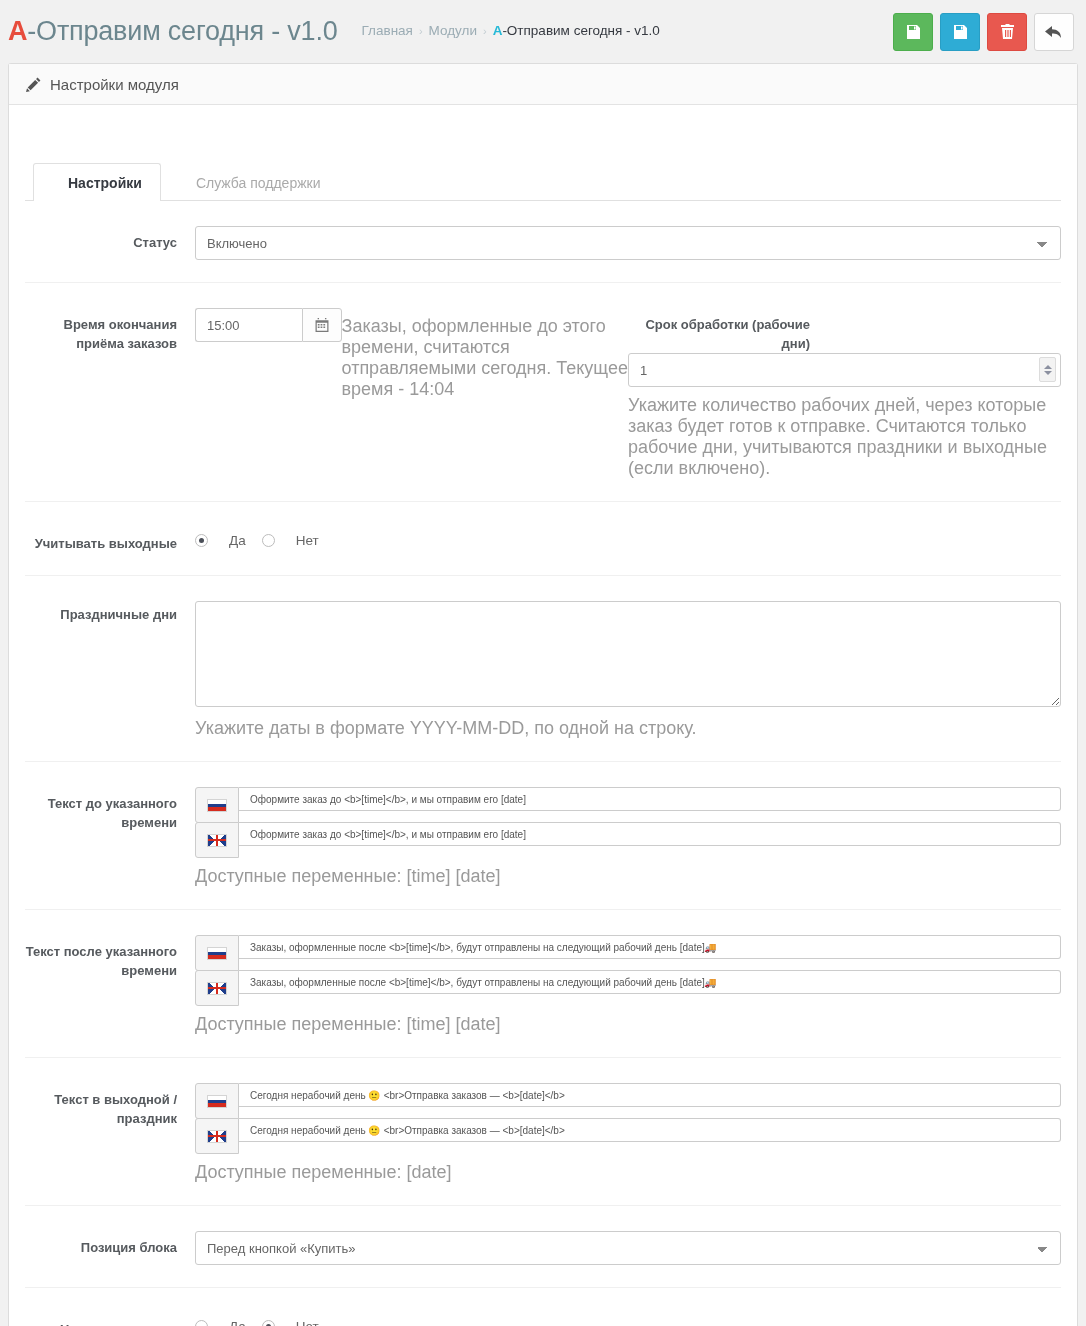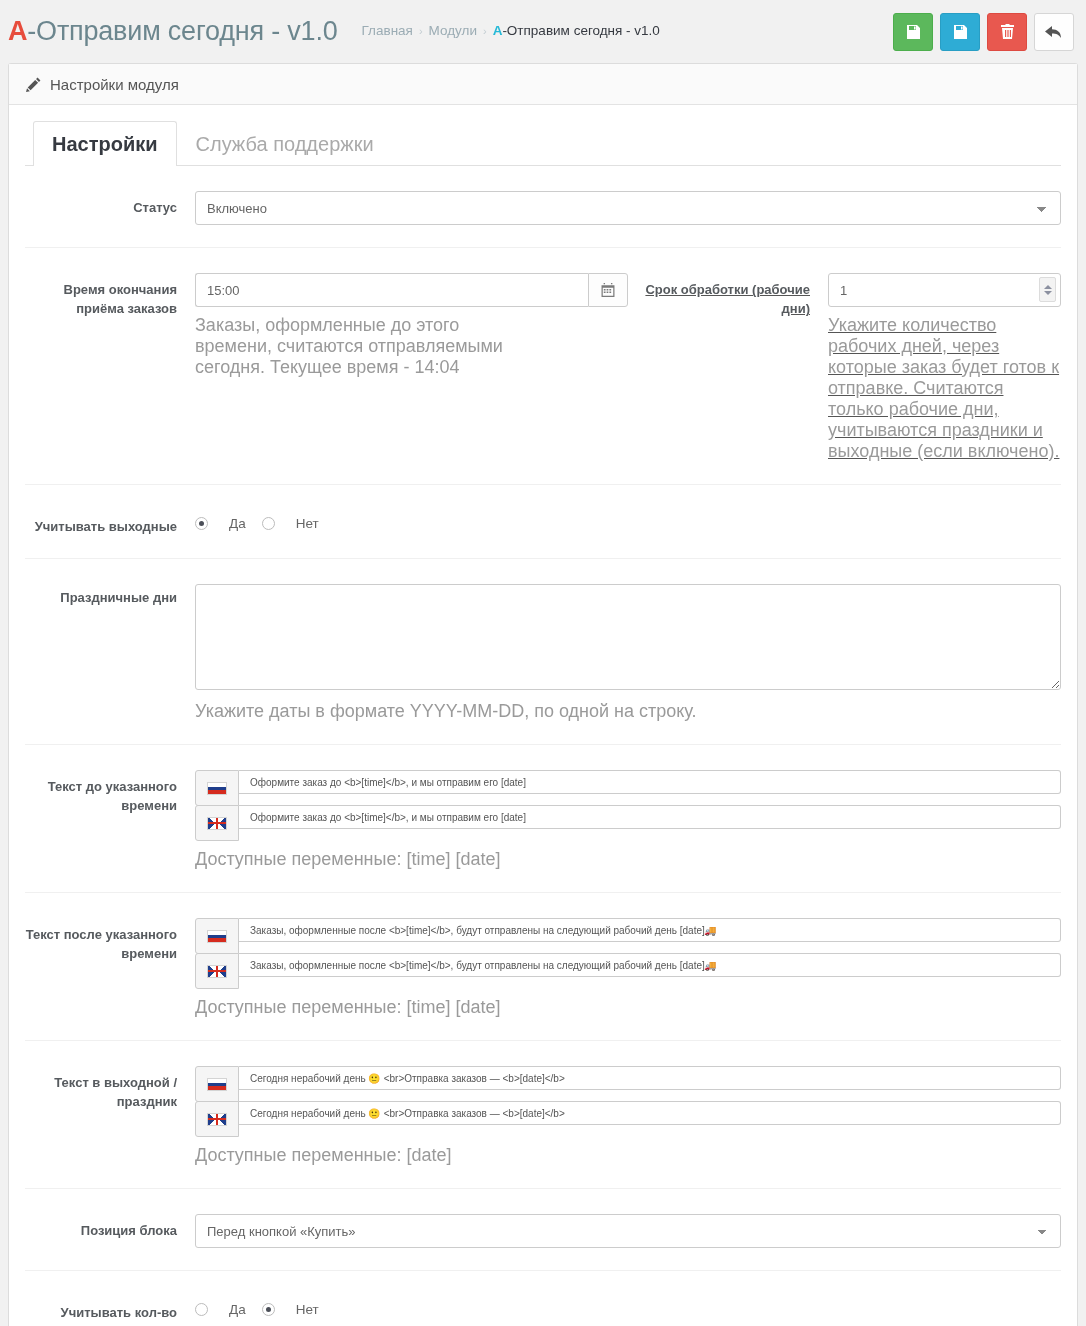--- a/index.html
+++ b/index.html
@@ -78,28 +78,29 @@
   .panel-body { padding: 16px 16px 0 16px; }
 
   
   .tabs {
     display: flex;
     border-bottom: 1px solid #e0e0e0;
     margin: 0 0 0 0;
     padding-left: 8px;
   }
   .tab {
-    padding: 11px 18px 10px 18px;
-    font-size: 20px;
+    padding: 11px 18px 10px 34px;
+    font-size: 14px;
     color: #aaa;
     cursor: pointer;
     border: 1px solid transparent;
     border-bottom: none;
     margin-bottom: -1px;
     background: transparent;
+    margin-top: 42px;
   }
   .tab.active {
     color: #363a41;
     font-weight: 700;
     background: #fff;
     border-color: #e0e0e0;
     border-radius: 3px 3px 0 0;
   }
 
   
@@ -303,32 +304,32 @@
           <select class="inp">
             <option>Включено</option>
           </select>
         </div>
       </div>
 
       <div class="row">
         <div class="lbl">Время окончания приёма заказов</div>
         <div class="ctl">
           <div class="half">
-            <div class="col-l" style="flex-direction:column;">
+            <div class="col-l" style="">
               <div class="igroup">
                 <input class="inp" type="text" value="15:00" style="">
                 <span class="iaddon">
                   <svg width="14" height="14" viewBox="0 0 16 16">
                       <path fill="#7a7a7a" d="M3 0h1.6v1.5H3V0zm8.4 0H13v1.5h-1.6V0zM.6 2.5h14.8V16H.6V2.5zm1.4 3V14.6h12V5.5H2zm1.2 1.3h2v1.8h-2V6.8zm3.2 0h2v1.8h-2V6.8zm3.2 0h2v1.8h-2V6.8zM3.2 9.6h2v1.8h-2V9.6zm3.2 0h2v1.8h-2V9.6zm3.2 0h2v1.8h-2V9.6z"></path>
                     </svg>
                 </span>
               </div>
               <div class="help" style="max-width:310px;">Заказы, оформленные до этого времени, считаются отправляемыми сегодня. Текущее время - 14:04</div>
             </div>
-            <div class="col-r" style="text-decoration:underline;">
+            <div class="col-r" style="flex-direction:column;">
               <div class="lbl" style="width:200px;">Срок обработки (рабочие дни)</div>
               <div style="flex:1 1 auto;">
                 <div class="spinwrap">
                   <input class="inp" type="text" value="1" style="">
                   <span class="spinner">
                     <i class="up"></i>
                     <i class="down"></i>
                   </span>
                 </div>
                 <div class="help">Укажите количество рабочих дней, через которые заказ будет готов к отправке. Считаются только рабочие дни, учитываются праздники и выходные (если включено).</div>

